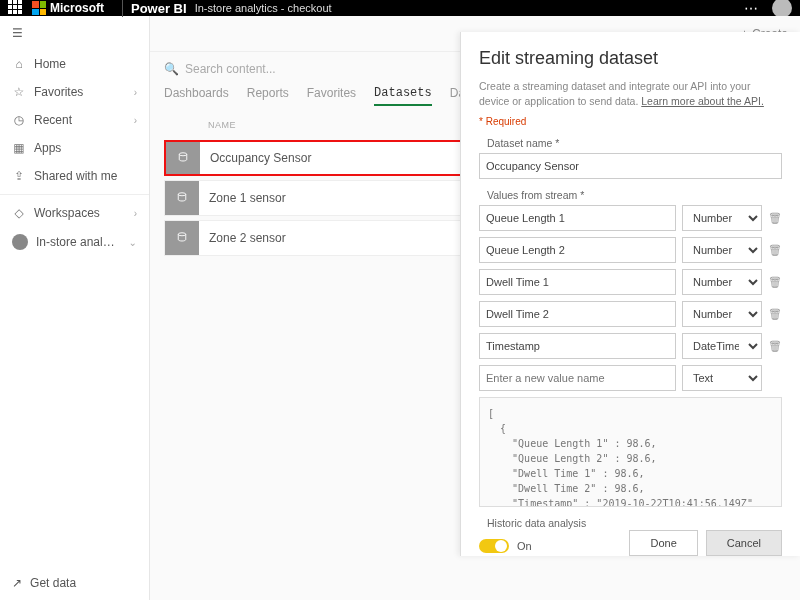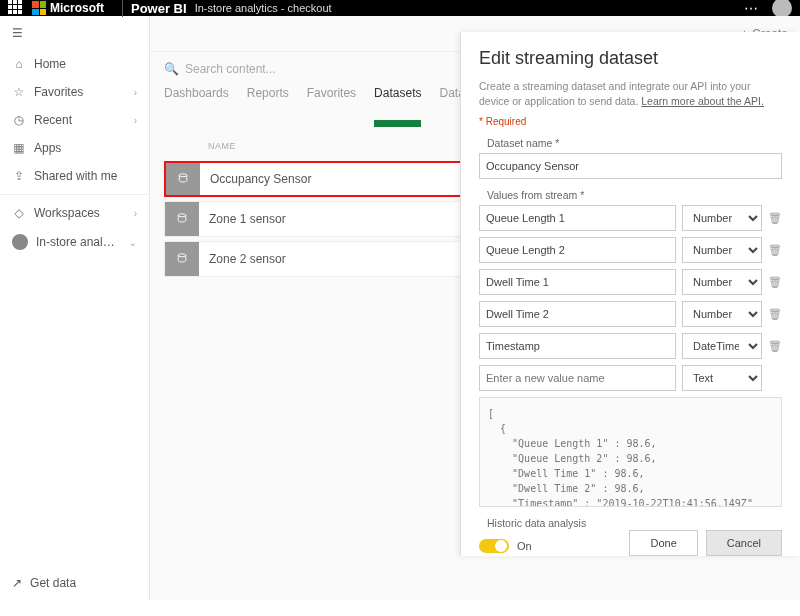--- a/index.html
+++ b/index.html
@@ -30,21 +30,21 @@
 .nav-item .chev { margin-left:auto; color:#aaa; font-size:10px;}
 .nav .sep { height:1px; background:#eee; margin:4px 0;}
 .nav .footer { margin-top:auto; padding:10px 12px; display:flex; align-items:center; gap:8px; color:#555;}
 .ws-badge{width:16px;height:16px;border-radius:50%;background:#888;display:inline-block;}
 
 
 .main { flex:1; position:relative; background:#fafafa; }
 .main .toolrow { height:36px; border-bottom:1px solid #eee; display:flex; justify-content:flex-end; align-items:center; padding:0 12px; color:#888; font-size:12px;}
 .search { display:flex; align-items:center; gap:6px; color:#999; font-size:12px; padding:10px 14px;}
 .tabs { display:flex; gap:18px; padding:0 14px 8px; font-size:12px; color:#999;}
-.tabs .tab.active { color:#333; border-bottom:7px solid #15803d; padding-bottom:20px;}
+.tabs .tab.active { color:#333; border-bottom:2px solid #15803d; padding-bottom:4px;font-family:Liberation Mono, monospace;}
 .thead { display:flex; padding:6px 14px; font-size:9px; color:#aaa; letter-spacing:0.5px;}
 .thead .c1{ width:36px;} .thead .c2{flex:1;margin-left:8px;} .thead .c3{width:120px;}
 .dsrow { display:flex; align-items:center; background:#fff; border:1px solid #eee; margin:4px 14px; height:36px; font-size:12px; color:#555;}
 .dsrow.hl { border:2px solid #e11; }
 .dsrow .iconcell{ width:34px; height:100%; background:#999; display:flex; align-items:center; justify-content:center; color:#fff; font-size:12px;}
 .dsrow .namecell{ flex:1; padding:0 10px;}
 .dsrow .sens{ width:120px; color:#bbb;}
 
 
 .panel { position:absolute; top:32px; right:0; width:340px; height:524px; background:#fff; border-left:1px solid #ddd; box-shadow:-2px 0 6px rgba(0,0,0,0.08); padding:16px 18px; font-size:11px; color:#555; overflow:hidden;}

